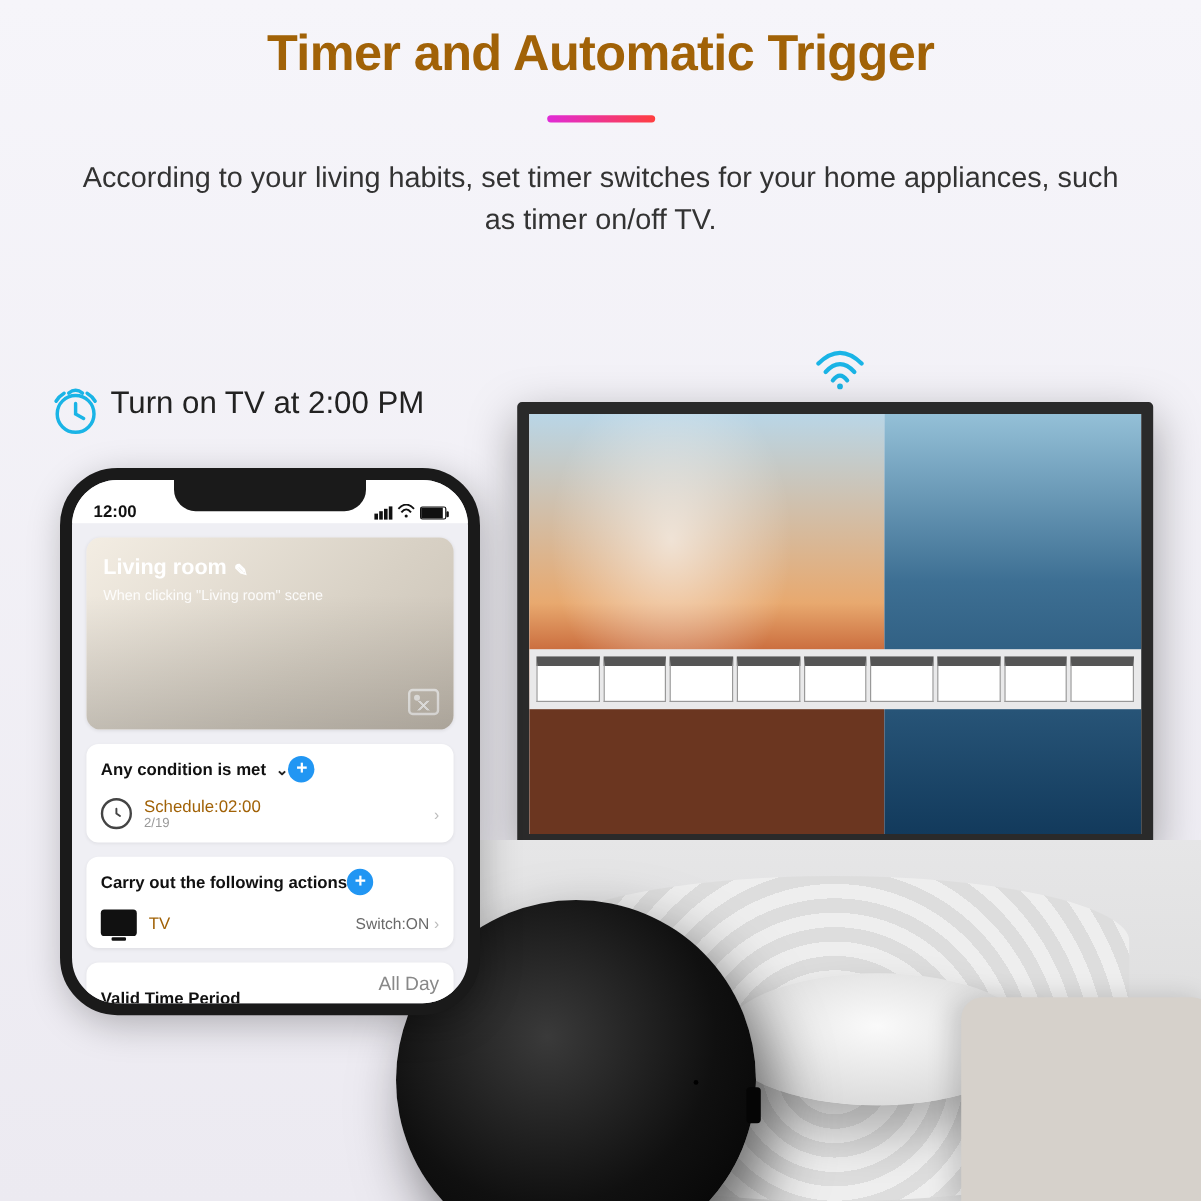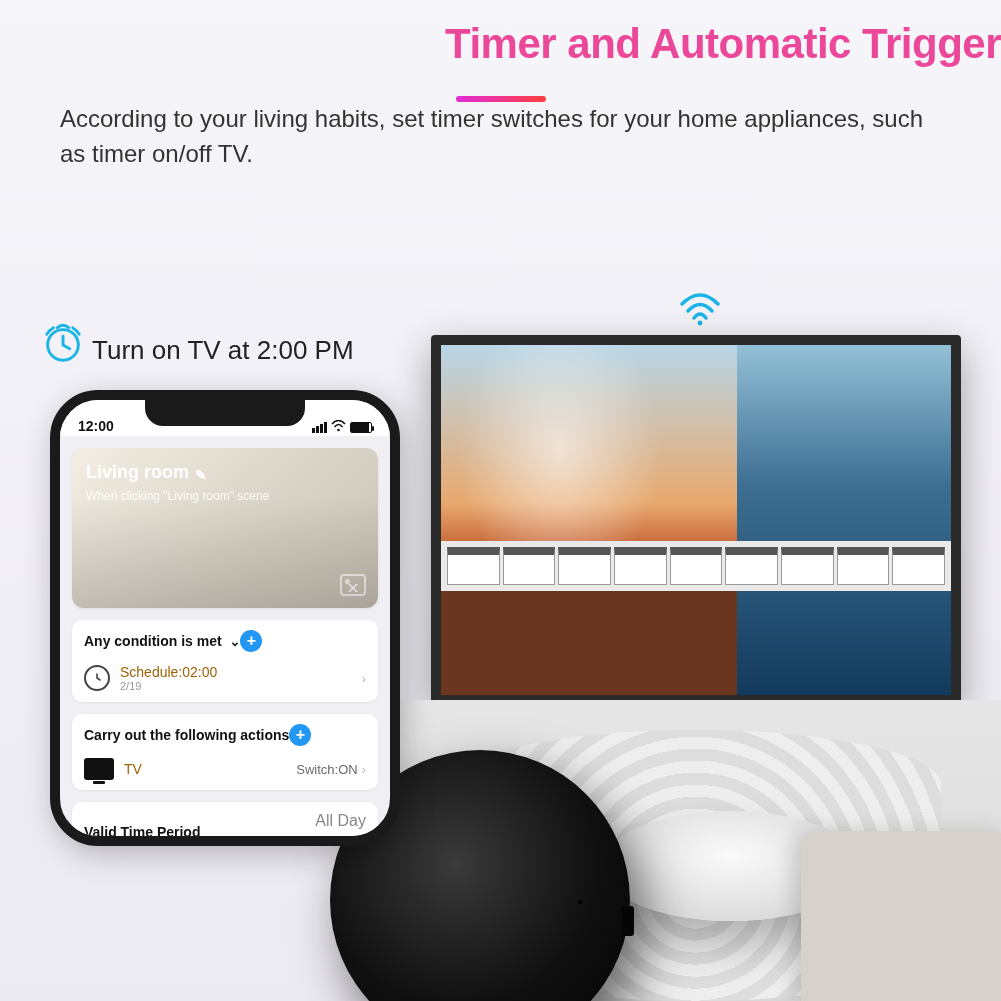--- a/index.html
+++ b/index.html
@@ -11,41 +11,41 @@
   }
   
   .headline {
     text-align: center;
     padding-top: 20px;
   }
   .headline h1 {
     font-size: 42px;
     font-weight: 600;
     letter-spacing: -0.5px;
-    color: #ec4899;
-    text-align: right;
+    color: #a16207;
   }
   .accent-bar {
     width: 90px; height: 6px;
     margin: 28px auto 0;
     border-radius: 3px;
     background: linear-gradient(90deg, #e02bd7, #ff3f3f);
   }
   .subhead {
-    text-align: left;
+    margin-top: 30px;
+    text-align: center;
     font-size: 24px;
     color: #333;
     line-height: 1.45;
     padding: 0 60px;
   }
   
   .caption {
     position: absolute;
     left: 40px; top: 320px;
-    display: flex; align-items: flex-end;
+    display: flex; align-items: flex-start;
     gap: 6px;
   }
   .caption .clock {
     width: 46px; height: 46px;
     color: #1ab4e6;
   }
   .caption span {
     font-size: 26px;
     color: #222;
   }

